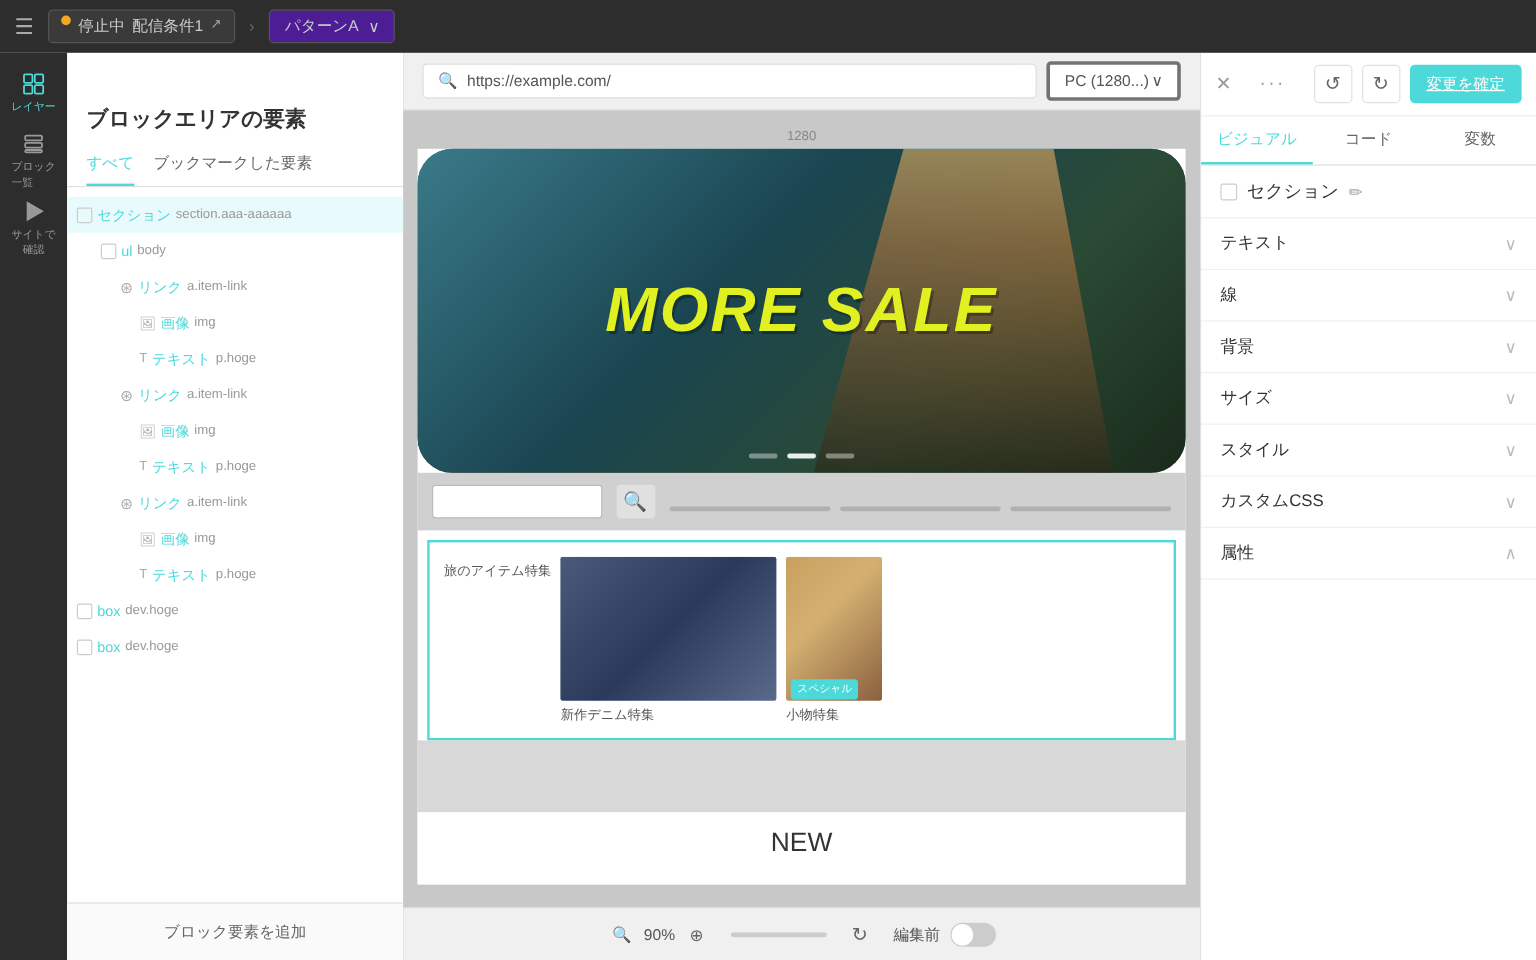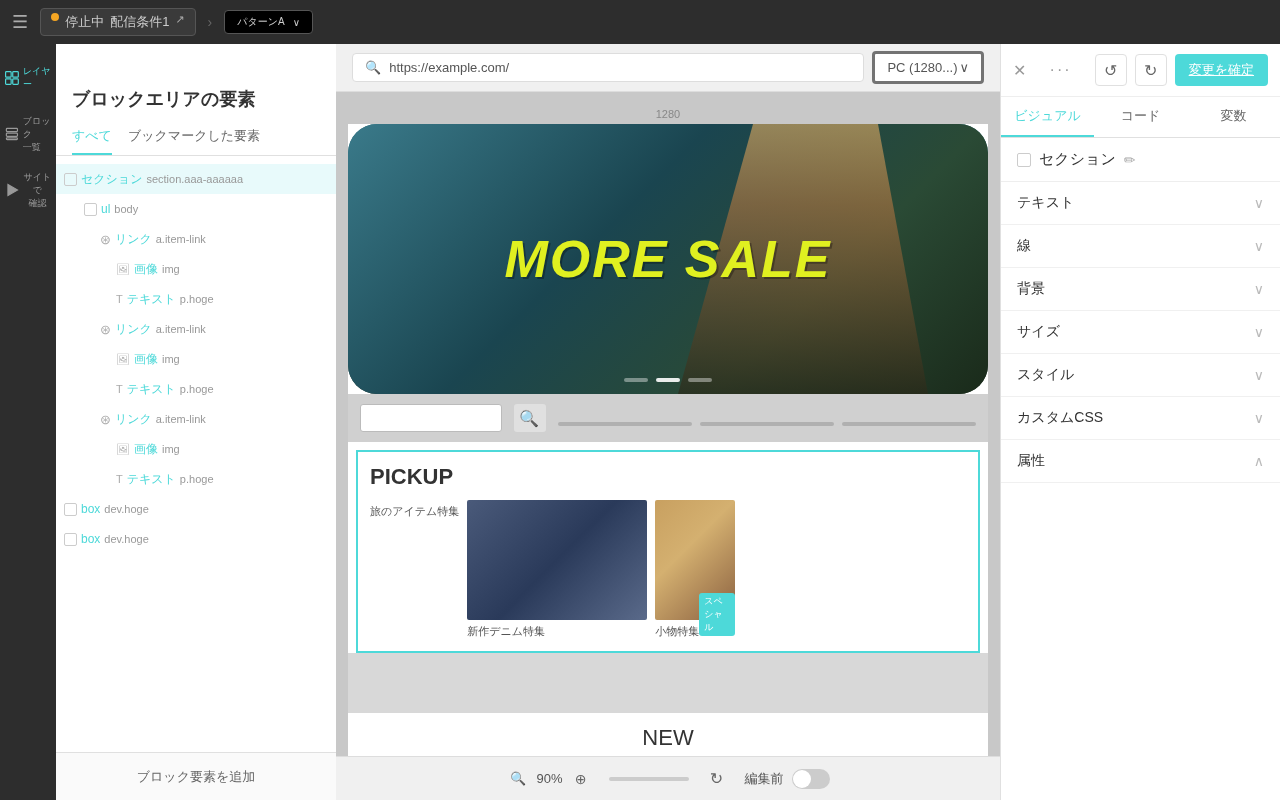--- a/index.html
+++ b/index.html
@@ -39,26 +39,26 @@
       display: inline-block;
     }
     .top-bar-arrow {
       color: #666;
       font-size: 14px;
     }
     .top-bar-pattern {
       display: flex;
       align-items: center;
       gap: 8px;
-      background: #000000;
+      background: #4c1d95;
       border: 1px solid #555;
       border-radius: 4px;
       padding: 4px 12px;
       color: #ccc;
-      font-size: 10px;
+      font-size: 13px;
       cursor: pointer;
       text-align: center;
     }
 
     
     .main-layout {
       flex: 1;
       display: flex;
       overflow: hidden;
     }
@@ -71,21 +71,21 @@
       flex-direction: column;
       align-items: center;
       padding-top: 8px;
       gap: 4px;
       flex-shrink: 0;
     }
     .icon-sidebar-item {
       width: 48px;
       height: 52px;
       display: flex;
-      flex-direction: row;
+      flex-direction: column;
       align-items: center;
       justify-content: center;
       gap: 3px;
       cursor: pointer;
       border-radius: 6px;
       color: #999;
       font-size: 10px;
     }
     .icon-sidebar-item.active {
       color: #4dd9d9;
@@ -339,28 +339,27 @@
       width: 80px; height: 120px;
       border-radius: 2px;
     }
     .pickup-label {
       font-size: 11px;
       color: #555;
       margin-top: 4px;
     }
     .pickup-badge {
       position: absolute;
-      bottom: 3px;
+      bottom: 20px;
       left: 4px;
       background: #4dd9d9;
       color: #fff;
       font-size: 9px;
       padding: 2px 5px;
       border-radius: 3px;
-      margin-left: 40px;
     }
 
     
     .gray-section {
       background: #d8d8d8;
       height: 60px;
       margin: 0;
     }
 
     
@@ -709,21 +708,20 @@
           <div style="flex:1;height:28px;border:1px solid #bbb;border-radius:3px;background:#fff;"></div>
           <div style="width:32px;height:28px;background:#e0e0e0;border-radius:3px;display:flex;align-items:center;justify-content:center;color:#666;cursor:pointer;">🔍</div>
           <div style="flex:3;display:flex;gap:8px;">
             <div style="height:4px;background:#b0b0b0;flex:1;border-radius:2px;margin-top:12px;"></div>
             <div style="height:4px;background:#b0b0b0;flex:1;border-radius:2px;margin-top:12px;"></div>
             <div style="height:4px;background:#b0b0b0;flex:1;border-radius:2px;margin-top:12px;"></div>
           </div>
         </div>
 
         <div class="pickup-section">
-          <div class="pickup-title">PICKUP</div>
           <div class="pickup-items">
 
             <div class="pickup-item">
               <div class="pickup-label">旅のアイテム特集</div>
             </div>
 
             <div class="pickup-item">
               <div class="pickup-img-denim"></div>
               <div class="pickup-label">新作デニム特集</div>
             </div>

